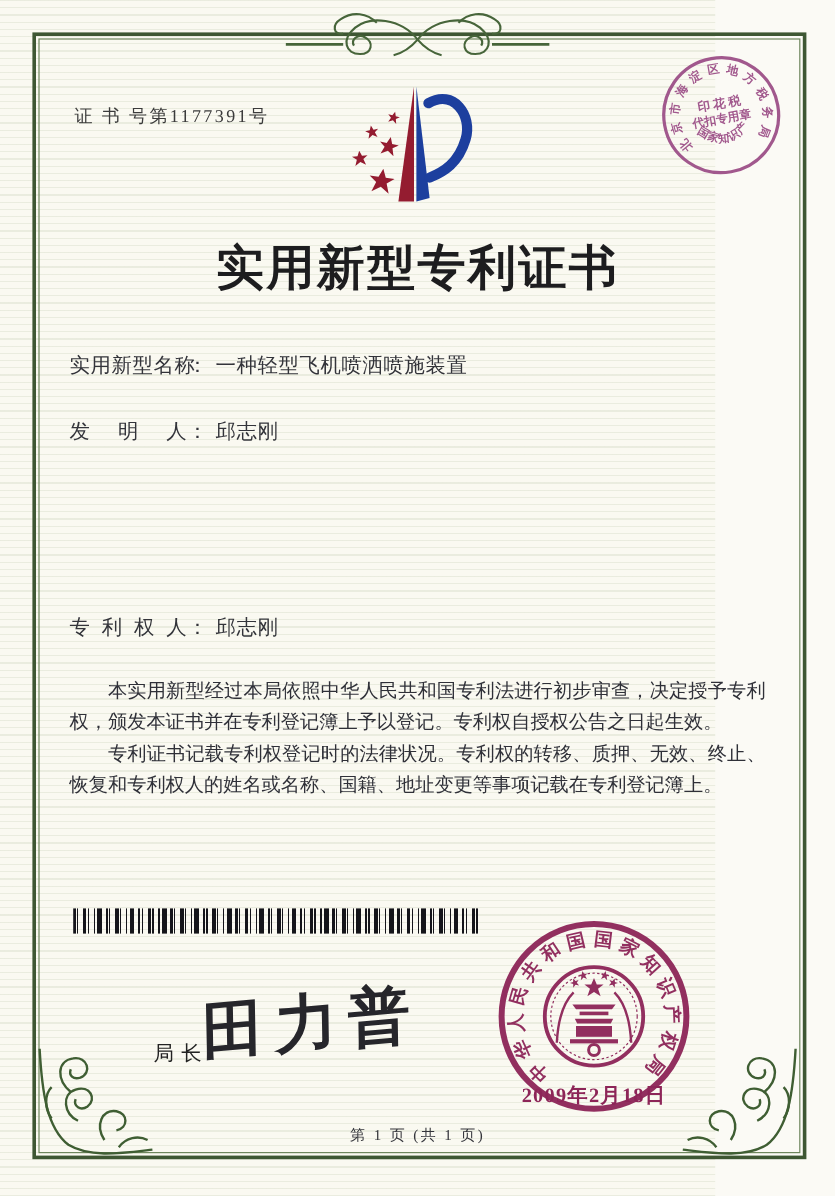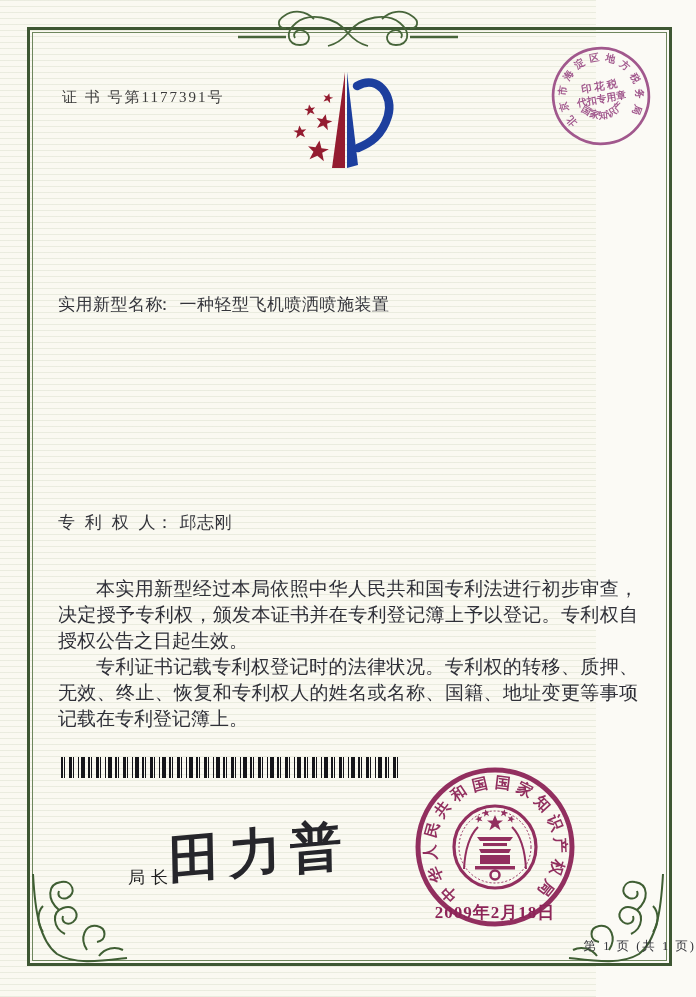--- a/index.html
+++ b/index.html
@@ -44,22 +44,22 @@
   }
   .flabel{
     display:inline-block;width:98px;
     text-align:justify;text-align-last:justify;text-justify:inter-character;
     vertical-align:bottom;
   }
   .fcolon{margin-right:6px;}
   .f1{top:293px}.f2{top:348px}.f3{top:403px}
   .f4{top:457px}.f5{top:511px}.f6{top:564px}
   .body-text{
-    position:absolute;left:58px;top:576px;width:580px;
-    font-size:19px;line-height:26px;color:#2f3038;
+    position:absolute;left:58px;top:564px;width:580px;
+    font-size:16px;line-height:26px;color:#2f3038;
     text-align:justify;
   }
   .body-text p{margin:0;text-indent:2em;}
   .barcode{
     position:absolute;left:61px;top:757px;width:339px;height:21px;
     background:repeating-linear-gradient(90deg,
       #15151a 0px,#15151a 2px, transparent 2px,transparent 3px,
       #15151a 3px,#15151a 4px, transparent 4px,transparent 8px,
       #15151a 8px,#15151a 11px, transparent 11px,transparent 12px,
       #15151a 12px,#15151a 13px, transparent 13px,transparent 17px,
@@ -78,21 +78,21 @@
     transform:rotate(-5deg) skewX(-4deg);
   }
   .seal{position:absolute;left:412px;top:765px;width:166px;height:166px;opacity:.95;}
   .seal-date{
     position:absolute;left:412px;top:901px;width:166px;
     text-align:center;font-size:17px;font-weight:700;
     letter-spacing:1px;color:#8d2558;
   }
   .footer{
     position:absolute;left:0;top:938px;width:696px;
-    text-align:right;font-size:12.5px;letter-spacing:2px;color:#34353b;
+    text-align:center;font-size:12.5px;letter-spacing:2px;color:#34353b;
   }
   .orn-top{position:absolute;left:238px;top:7px;width:220px;height:44px;}
   .orn-bl{position:absolute;left:29px;top:870px;width:102px;height:94px;}
   .orn-br{position:absolute;left:565px;top:870px;width:102px;height:94px;transform:scaleX(-1);}
 </style>
 </head>
 <body>
 
 <div class="page">
 
@@ -159,23 +159,27 @@
     <text font-size="9.5" fill="#9a4b85" font-weight="700">
       <textPath href="#tsTop" startOffset="4" textLength="152" lengthAdjust="spacing">北京市海淀区地方税务局</textPath>
     </text>
     <text font-size="9" fill="#9a4b85" font-weight="700">
       <textPath href="#tsBot" startOffset="2" textLength="66" lengthAdjust="spacing">国家知识产权局</textPath>
     </text>
     <text x="50" y="44" font-size="10" fill="#9a4b85" font-weight="700" text-anchor="middle">印 花 税</text>
     <text x="50" y="56" font-size="9.5" fill="#9a4b85" font-weight="700" text-anchor="middle">代扣专用章</text>
   </svg>
 
+  <div class="title">实用新型专利证书</div>
 
   <div class="field f1">
     <span class="flabel">实用新型名称</span><span class="fcolon">：</span><span>一种轻型飞机喷洒喷施装置</span>
+  </div>
+  <div class="field f2">
+    <span class="flabel">发明人</span><span class="fcolon">：</span><span>邱志刚</span>
   </div>
   <div class="field f5">
     <span class="flabel">专利权人</span><span class="fcolon">：</span><span>邱志刚</span>
   </div>
 
   <div class="body-text">
     <p>本实用新型经过本局依照中华人民共和国专利法进行初步审查，决定授予专利权，颁发本证书并在专利登记簿上予以登记。专利权自授权公告之日起生效。</p>
     <p>专利证书记载专利权登记时的法律状况。专利权的转移、质押、无效、终止、恢复和专利权人的姓名或名称、国籍、地址变更等事项记载在专利登记簿上。</p>
   </div>
 

